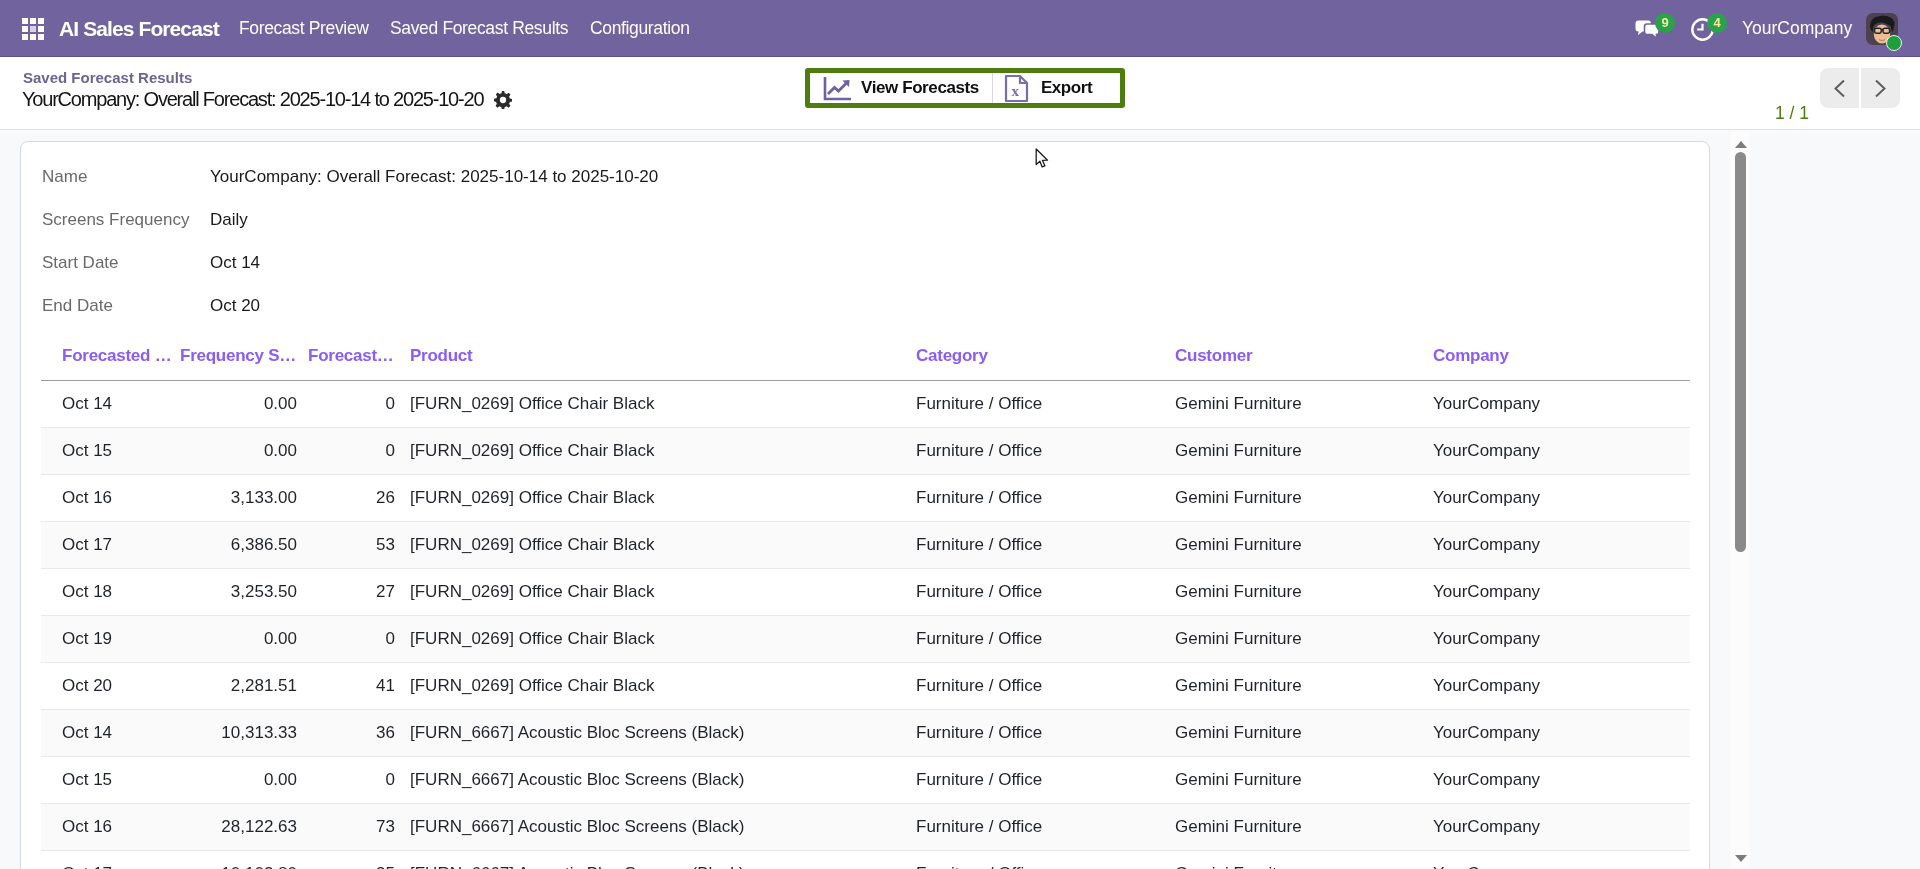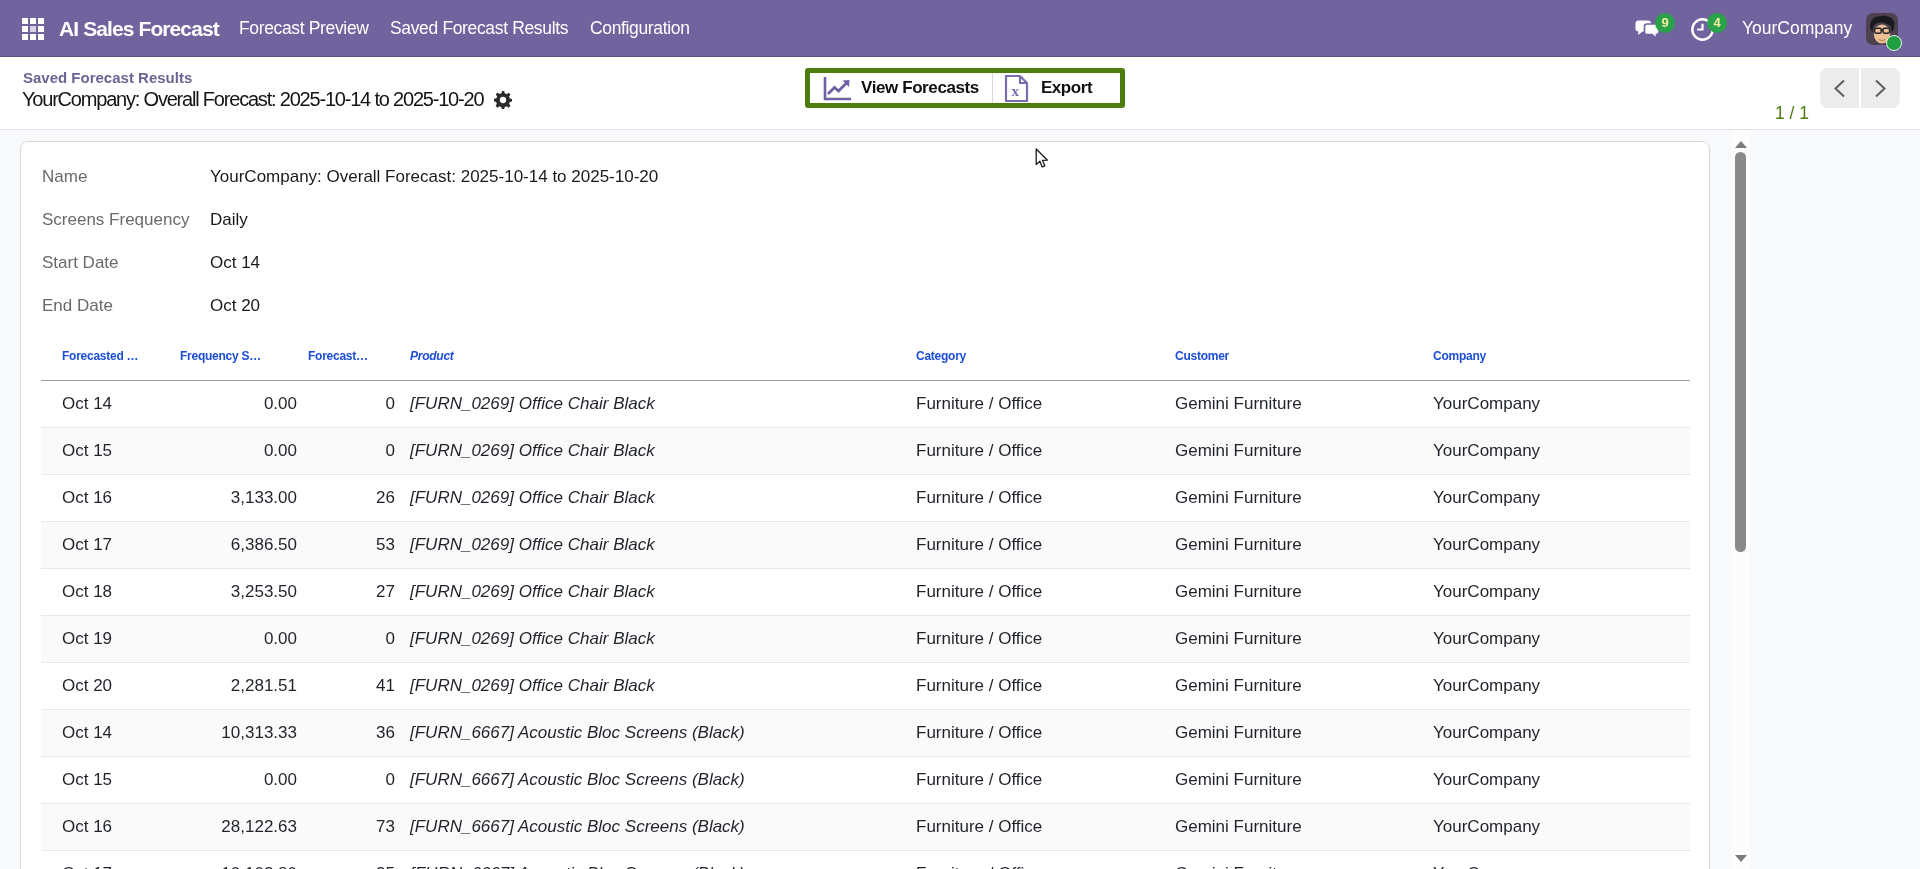--- a/index.html
+++ b/index.html
@@ -66,30 +66,30 @@
   .content { position:absolute; left:0; top:131px; width:1920px; height:738px; background:#f8f9fa; overflow:hidden; }
   .sheet { position:absolute; left:20px; top:10px; width:1690px; height:900px; background:#fff;
            border:1px solid #d9dade; border-radius:8px 8px 0 0; box-shadow:0 1px 2px rgba(0,0,0,.03);
            padding:21px 20px 0 20px; }
 
   .field-row { display:flex; height:27px; margin-bottom:16px; align-items:center; }
   .field-label { width:169px; padding-left:1px; font-size:17px; color:#6a6a6a; }
   .field-value { font-size:17px; color:#1a1a1a; }
 
   table.list { border-collapse:collapse; table-layout:fixed; width:1649px; margin-top:17px; }
-  table.list th { height:44px; vertical-align:middle; text-align:left; font-size:12px; font-weight:700;
-                  color:#1d4ed8; padding:0 7px 3px 7px; border-bottom:1px solid #9b9ea3;
+  table.list th { height:44px; vertical-align:middle; text-align:left; font-size:17px; font-weight:700;
+                  color:#8b5cf6; padding:0 7px 3px 7px; border-bottom:1px solid #9b9ea3;
                   letter-spacing:-0.25px; white-space:nowrap; overflow:hidden; }
   table.list td { height:47px; vertical-align:middle; font-size:17px; color:#1f2329;
                   padding:0 7px; border-bottom:1px solid #e7e9ec; white-space:nowrap; overflow:hidden; }
   table.list tbody tr:nth-child(even) { background:#fafafa; }
   table.list th.c-date, table.list td.c-date { padding-left:21px; }
   table.list th.c-num, table.list td.c-num { text-align:right; padding-right:4px; }
   table.list th.c-sales { text-align:left; }
-  table.list th.c-prod, table.list td.c-prod { padding-left:9px;font-style:italic; }
+  table.list th.c-prod, table.list td.c-prod { padding-left:9px; }
   table.list td.c-qty { padding-right:6px; }
 
   
   .scrollbar { position:absolute; left:1731px; top:131px; width:19px; height:738px; background:#fcfcfd; }
   .sb-up { position:absolute; left:3.5px; top:10px; width:0; height:0;
            border-left:6px solid transparent; border-right:6px solid transparent; border-bottom:7px solid #7c7c7c; }
   .sb-down { position:absolute; left:3.5px; bottom:7px; width:0; height:0;
              border-left:6px solid transparent; border-right:6px solid transparent; border-top:7px solid #7c7c7c; }
   .sb-thumb { position:absolute; left:4px; top:21px; width:11px; height:400px; border-radius:5.5px; background:#8a8a8a; }
 

